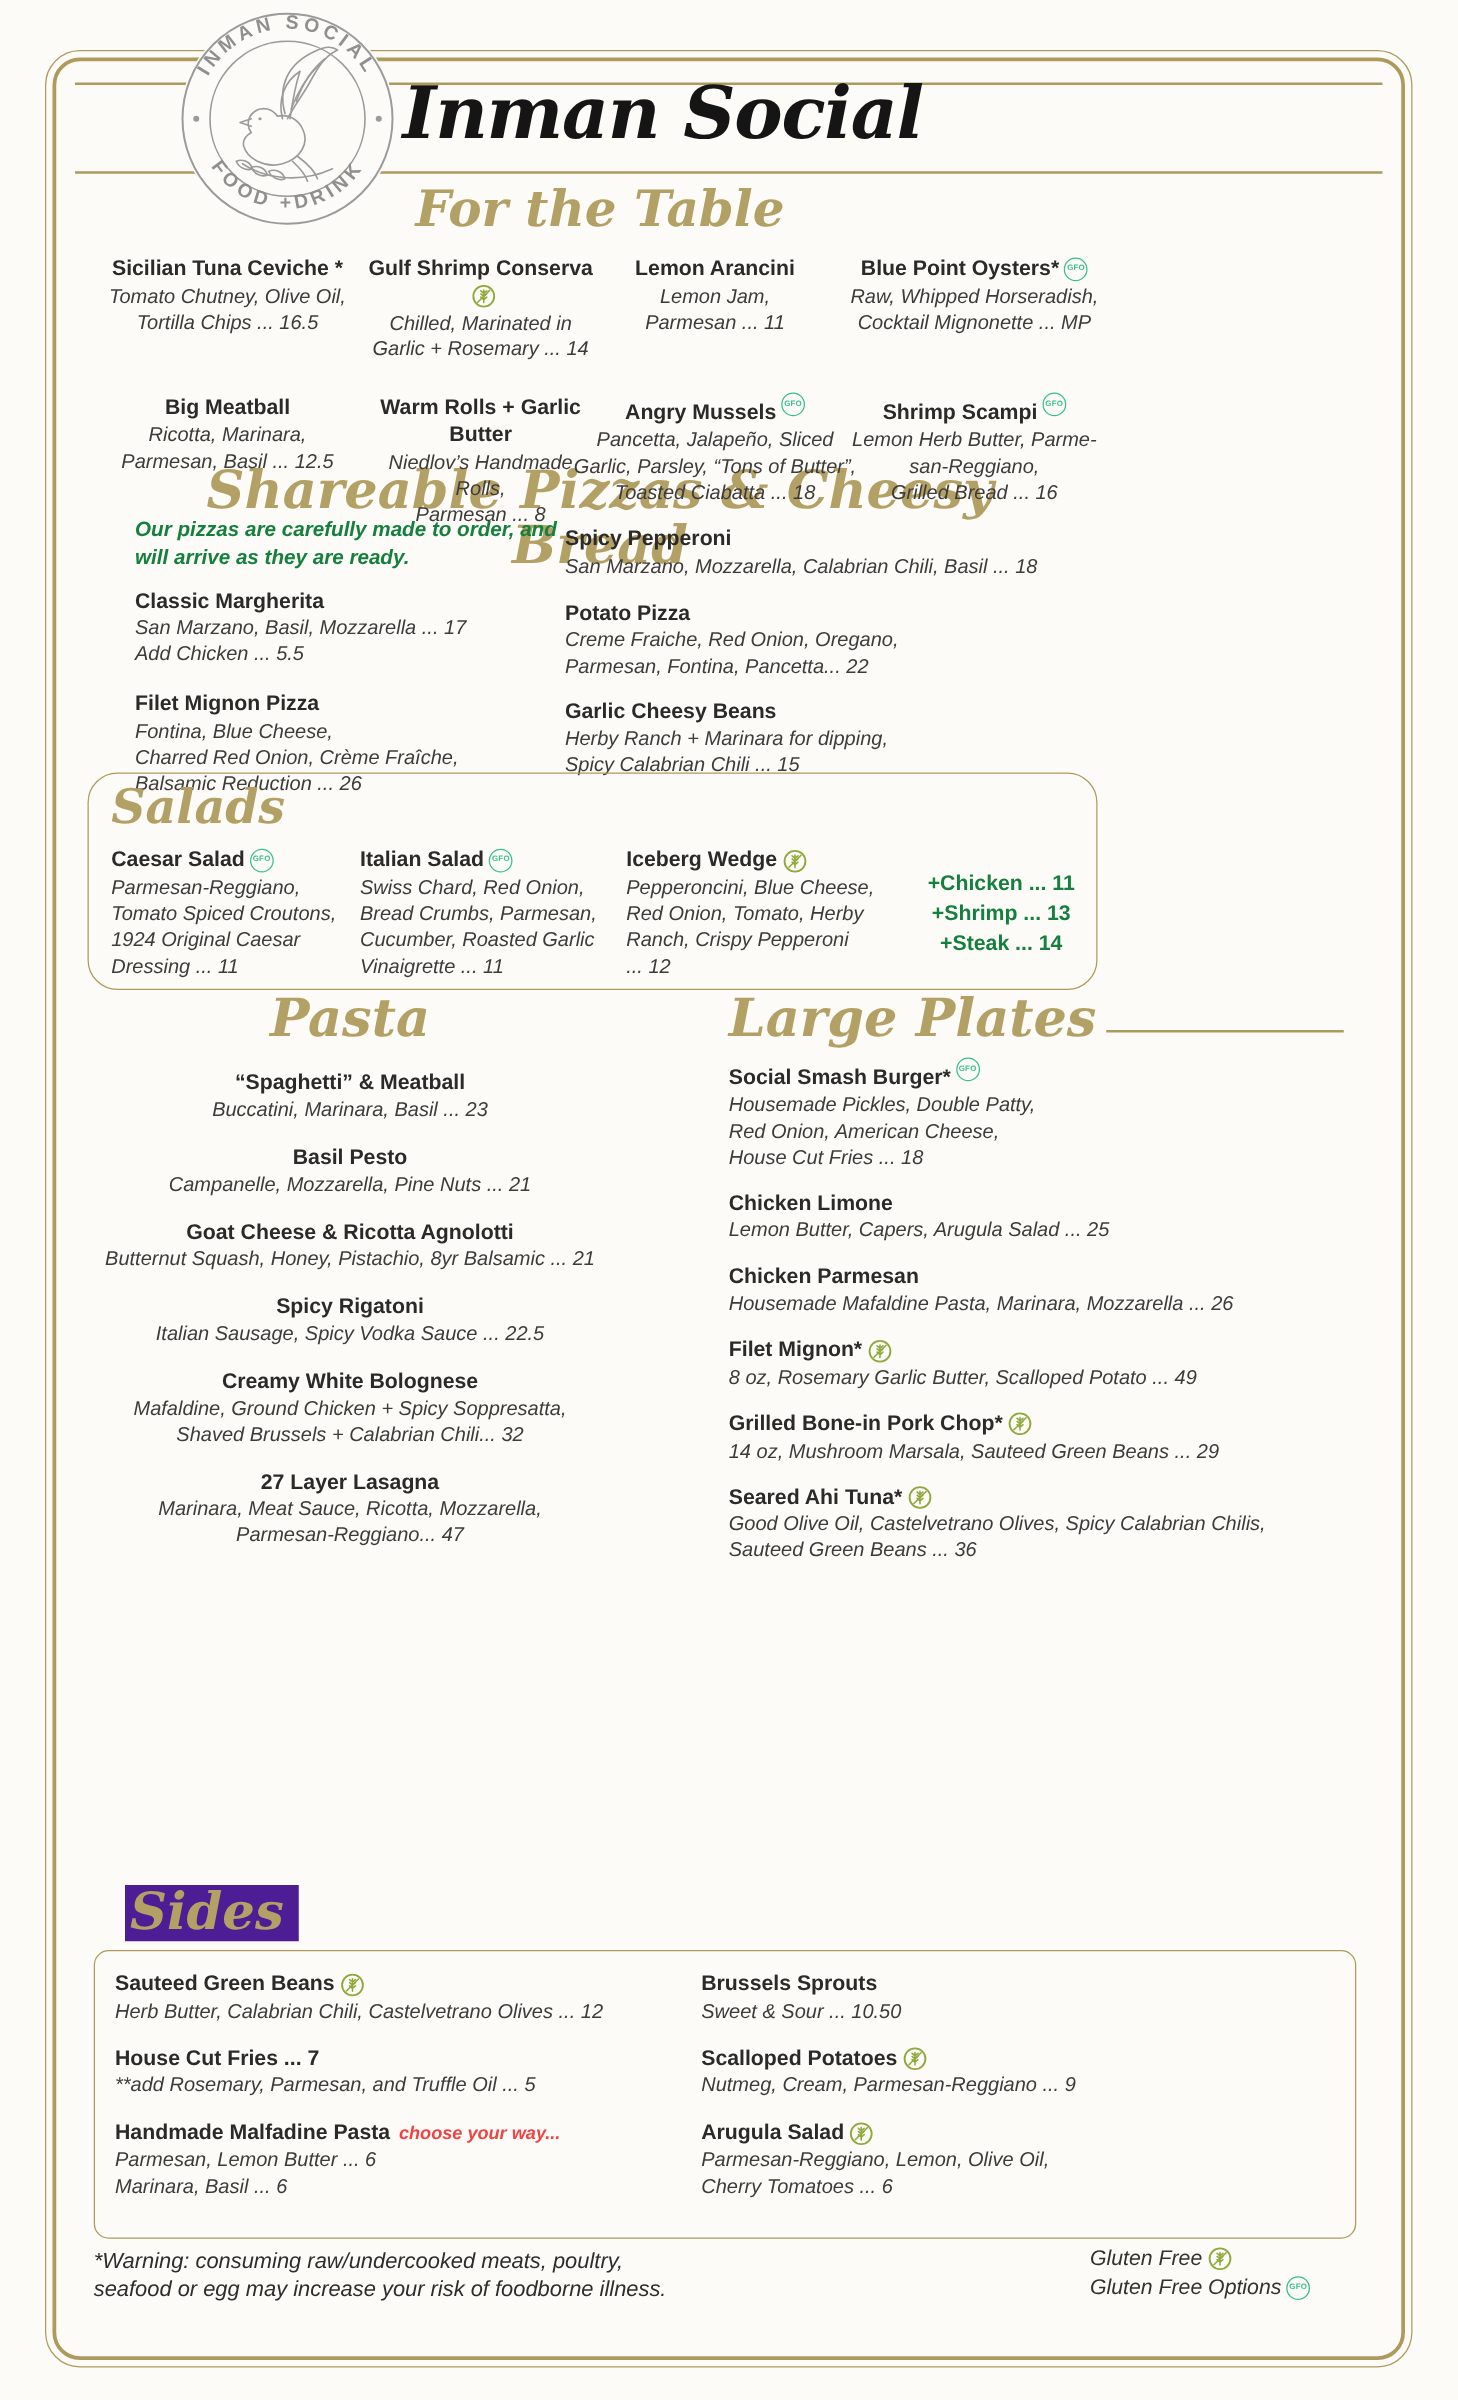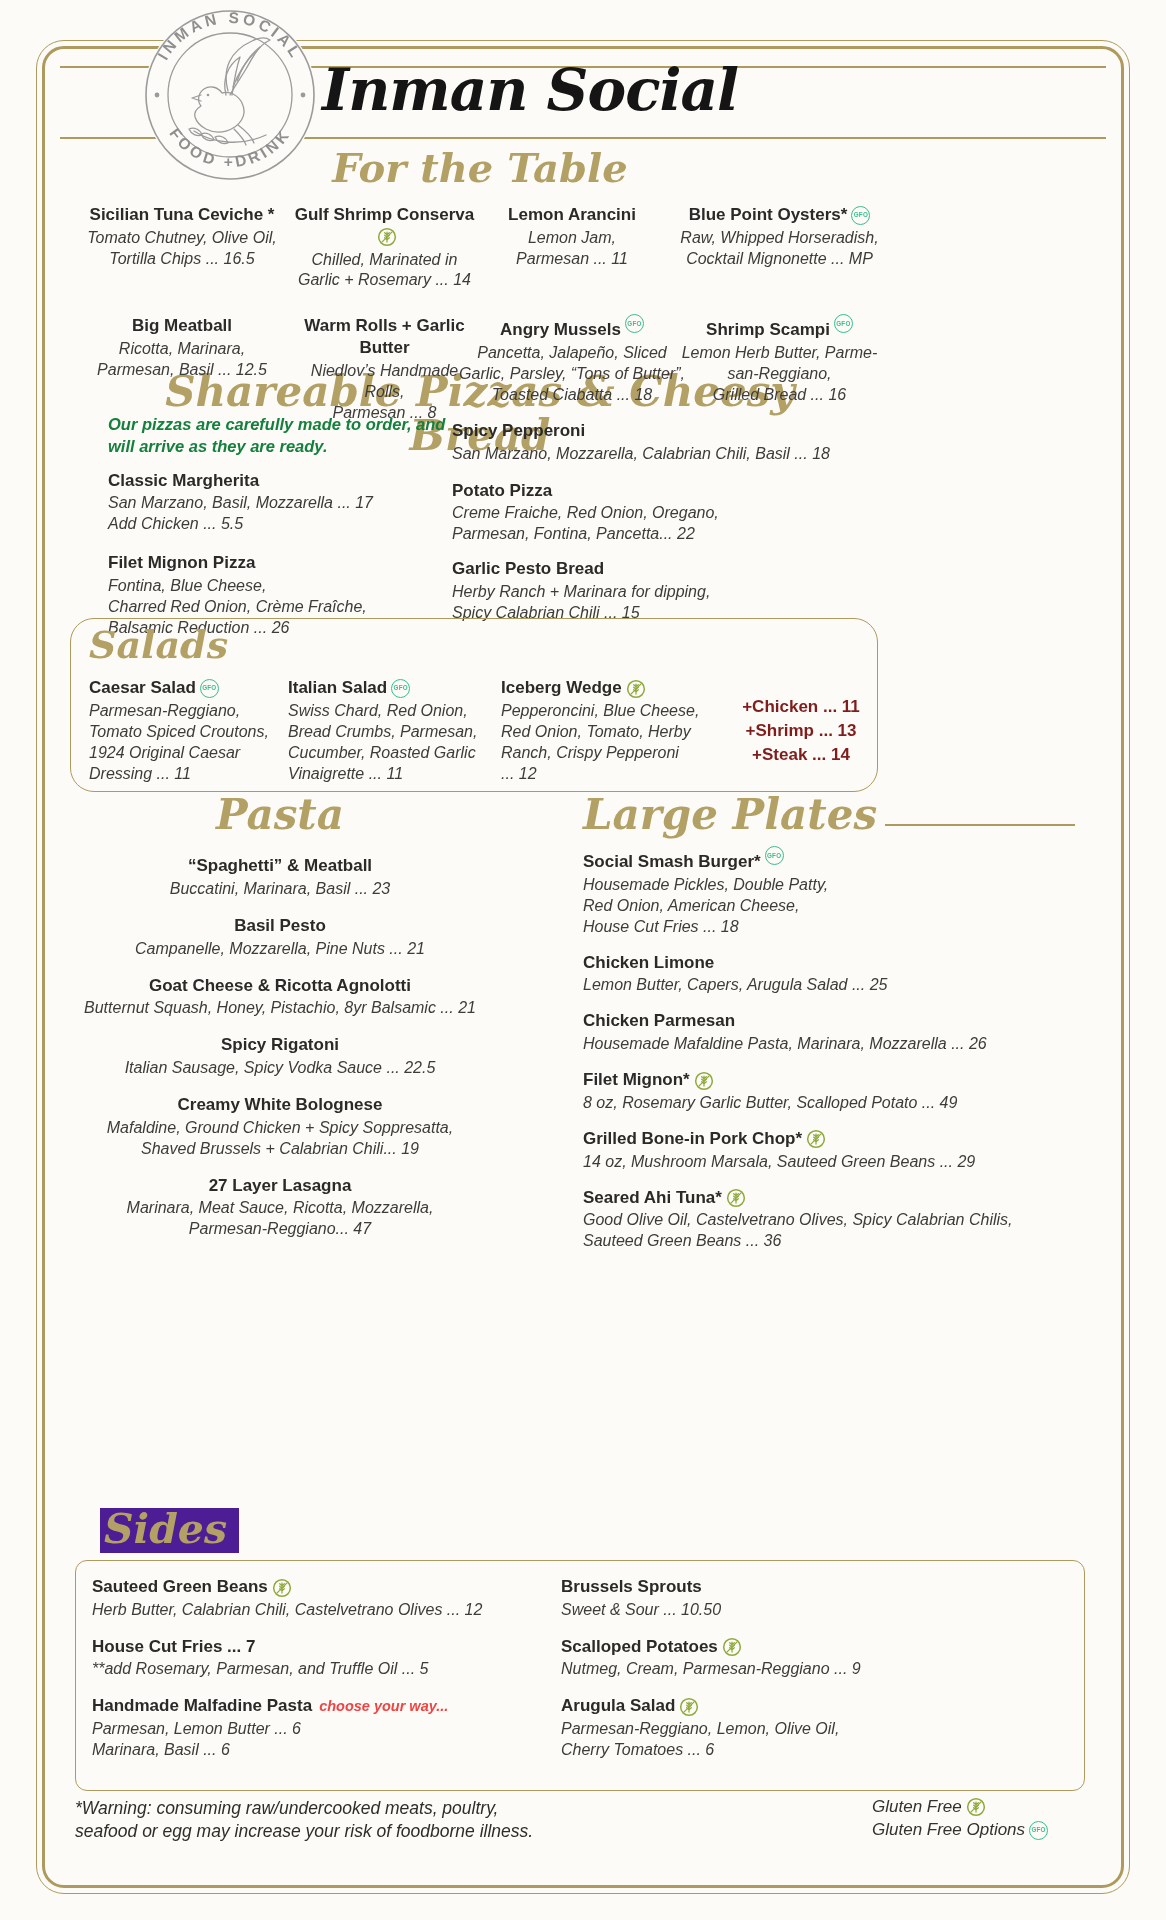--- a/index.html
+++ b/index.html
@@ -32,21 +32,21 @@
   
   .pz-note{font-style:italic;font-weight:700;font-size:16.5px;color:#15803d;line-height:1.32;white-space:pre-line;}
   .pz-left{position:absolute;left:108px;top:414px;width:350px;}
   .pz-right{position:absolute;left:452px;top:420px;width:420px;}
   .pz-item{margin-bottom:17px;}
   
   .gold-box{position:absolute;border:1.5px solid #ae9a5c;border-radius:24px;box-sizing:border-box;}
   .salads-box{left:70px;top:618px;width:808px;height:174px;}
   .salads-head{position:absolute;left:18px;top:6px;font-size:38px;}
   .sal-col{position:absolute;top:58px;}
-  .sal-addons{position:absolute;left:655px;top:76px;width:150px;text-align:center;font-weight:700;font-size:17px;line-height:1.42;color:#7f1d1d;}
+  .sal-addons{position:absolute;left:655px;top:76px;width:150px;text-align:center;font-weight:700;font-size:17px;line-height:1.42;color:#15803d;}
   
   .pasta-col{position:absolute;left:60px;top:793px;width:440px;text-align:center;}
   .pasta-col .sec-head{font-size:42px;margin-bottom:18px;}
   .pasta-item{margin-bottom:15px;}
   .lp-col{position:absolute;left:583px;top:793px;width:492px;}
   .lp-head{display:flex;align-items:flex-end;margin-bottom:14px;}
   .lp-head .sec-head{font-size:42px;}
   .lp-rule{flex:1;height:2px;background:#ae9a5c;margin:0 0 11px 8px;}
   .lp-item{margin-bottom:14px;}
   
@@ -187,21 +187,21 @@
     <div class="pz-item" style="margin-bottom:15px;">
       <div class="iname"><span>Spicy Pepperoni</span></div>
       <div class="idesc">San Marzano, Mozzarella, Calabrian Chili, Basil  ... 18</div>
     </div>
     <div class="pz-item" style="margin-bottom:13px;">
       <div class="iname"><span>Potato Pizza</span></div>
       <div class="idesc">Creme Fraiche, Red Onion, Oregano,
 Parmesan, Fontina, Pancetta... 22</div>
     </div>
     <div class="pz-item">
-      <div class="iname"><span>Garlic Pesto Bread</span></div>
+      <div class="iname"><span>Garlic Cheesy Beans</span></div>
       <div class="idesc">Herby Ranch + Marinara for dipping,
 Spicy Calabrian Chili  ... 15</div>
     </div>
   </div>
 
   <div class="gold-box salads-box">
     <div class="script sec-head salads-head">Salads</div>
     <div class="sal-col" style="left:18px;width:192px;">
       <div class="iname"><span>Caesar Salad</span><span class="gfo-icon">GFO</span></div>
       <div class="idesc">Parmesan-Reggiano,
@@ -246,21 +246,21 @@
       <div class="iname"><span>Goat Cheese &amp; Ricotta Agnolotti</span></div>
       <div class="idesc">Butternut Squash, Honey, Pistachio, 8yr Balsamic ... 21</div>
     </div>
     <div class="pasta-item">
       <div class="iname"><span>Spicy Rigatoni</span></div>
       <div class="idesc">Italian Sausage, Spicy Vodka Sauce ... 22.5</div>
     </div>
     <div class="pasta-item">
       <div class="iname"><span>Creamy White Bolognese</span></div>
       <div class="idesc">Mafaldine,  Ground Chicken + Spicy Soppresatta,
-Shaved Brussels + Calabrian Chili... 19</div>
+Shaved Brussels + Calabrian Chili... 32</div>
     </div>
     <div class="pasta-item">
       <div class="iname"><span>27 Layer Lasagna</span></div>
       <div class="idesc">Marinara, Meat Sauce, Ricotta, Mozzarella,
 Parmesan-Reggiano... 47</div>
     </div>
   </div>
 
   <div class="lp-col">
     <div class="lp-head">

